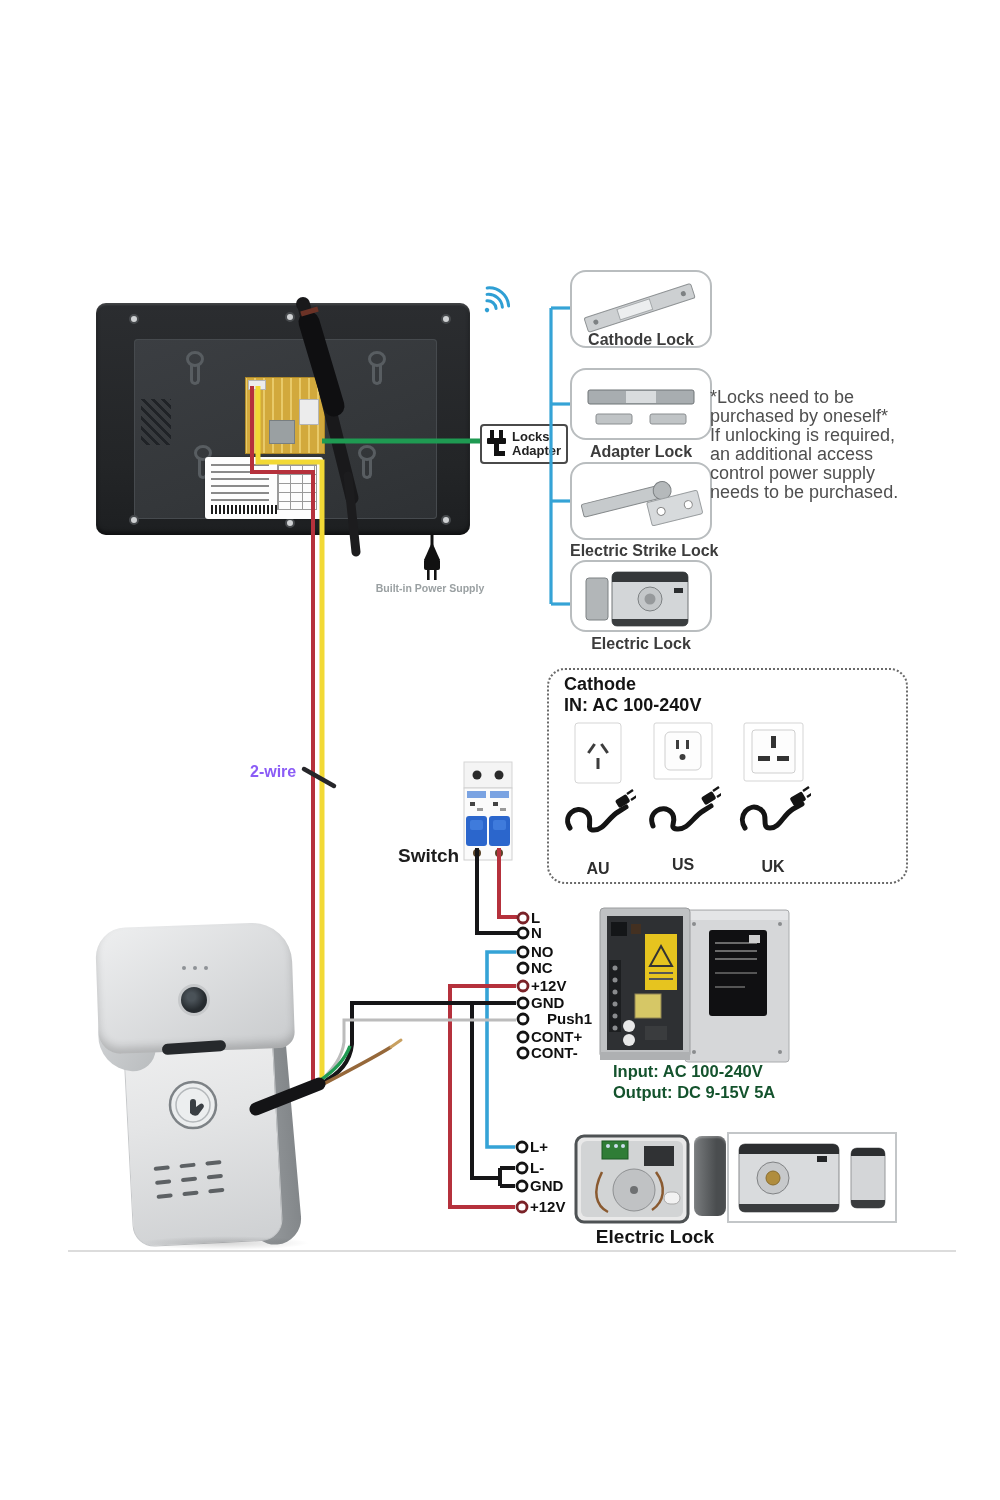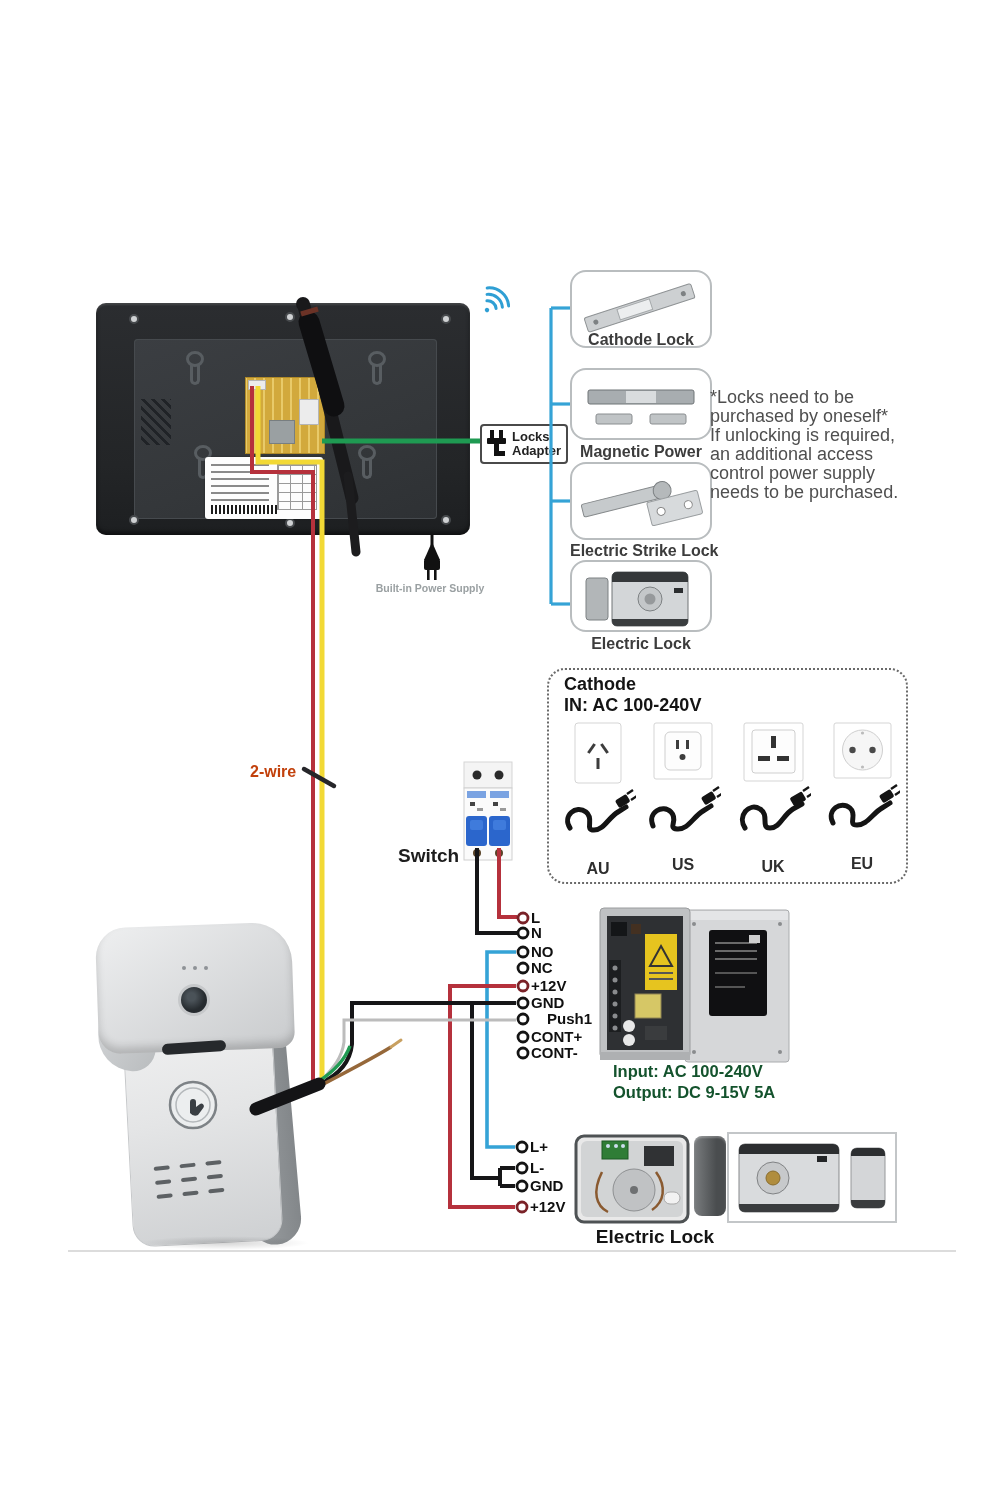--- a/index.html
+++ b/index.html
@@ -34,21 +34,21 @@
   .lockbox{left:570px;width:142px;background:#fff;border:2px solid #b9bdbf;border-radius:16px;box-sizing:border-box;overflow:hidden;}
   .lockcap{left:570px;width:142px;text-align:center;font-weight:bold;font-size:16px;color:#3c3c3c;white-space:nowrap;}
   .note{left:710px;top:388px;width:248px;font-size:18px;line-height:19px;color:#4f4f4f;white-space:pre-line;}
   .optbox{left:547px;top:668px;width:361px;height:216px;border:2px dotted #6a6a6a;border-radius:18px;box-sizing:border-box;background:#fff;}
   .opt-title{left:564px;top:674px;font-size:18px;font-weight:bold;color:#141414;}
   .opt-sub{left:564px;top:695px;font-size:18px;font-weight:bold;color:#141414;}
   .plugcol{top:722px;width:84px;height:156px;text-align:center;}
   .pluglbl{display:block;margin-top:14px;font-size:16px;font-weight:bold;color:#2e2e2e;}
   .tlabel{font-weight:bold;font-size:15px;color:#101010;white-space:nowrap;line-height:18px;}
   .switchlbl{left:398px;top:845px;width:58px;text-align:right;font-size:19px;font-weight:bold;color:#1d1d1d;}
-  .twowire{left:250px;top:763px;font-size:16px;font-weight:bold;color:#c2410c;}
+  .twowire{left:250px;top:763px;font-size:16px;font-weight:bold;color:#8b5cf6;}
   .builtin{left:374px;top:582px;width:112px;text-align:center;font-size:10.5px;font-weight:bold;color:#9aa0a2;}
   .padapter{left:480px;top:424px;width:88px;height:40px;background:#fff;border:2px solid #4a4a4a;border-radius:4px;
             box-sizing:border-box;display:flex;align-items:center;gap:4px;padding:2px 4px;z-index:4;}
   .padapter-text{font-size:13px;line-height:14px;font-weight:bold;color:#222;}
   .psutext{left:613px;font-size:16.5px;font-weight:bold;color:#14532d;white-space:nowrap;}
   .elcap{left:575px;top:1226px;width:160px;text-align:center;font-size:19px;font-weight:bold;color:#141414;}
   .divider{left:68px;top:1250px;width:888px;height:2px;background:#dcdcdc;}
   
   .db-flank{left:240px;top:985px;width:52px;height:260px;background:linear-gradient(90deg,#9ea2a5,#83878a);
             border-radius:26px;transform:rotate(-5deg);}
@@ -165,21 +165,21 @@
   <div class="abs lockcap" style="top:331px">Cathode Lock</div>
 
   <div class="abs lockbox" style="top:368px;height:72px">
     <svg width="138" height="68" viewBox="0 0 138 68">
       <rect x="16" y="20" width="106" height="14" rx="2" fill="#a8adb0" stroke="#6f7477"></rect>
       <rect x="54" y="21" width="30" height="12" fill="#d9dcde"></rect>
       <rect x="24" y="44" width="36" height="10" rx="2" fill="#c0c4c6" stroke="#8a8e90"></rect>
       <rect x="78" y="44" width="36" height="10" rx="2" fill="#c0c4c6" stroke="#8a8e90"></rect>
     </svg>
   </div>
-  <div class="abs lockcap" style="top:443px">Magnetic Power</div>
+  <div class="abs lockcap" style="top:443px">Adapter Lock</div>
 
   <div class="abs lockbox" style="top:462px;height:78px">
     <svg width="138" height="74" viewBox="0 0 138 74">
       <g transform="rotate(-14 69 37)">
         <rect x="10" y="26" width="78" height="13" rx="2" fill="#c6cacc" stroke="#85898b"></rect>
         <circle cx="92" cy="32" r="9" fill="#b5b9bb" stroke="#7d8183"></circle>
         <rect x="74" y="40" width="52" height="24" rx="2" fill="#d7dadc" stroke="#9a9ea0"></rect>
         <circle cx="86" cy="52" r="4" fill="#fff" stroke="#888"></circle>
         <circle cx="114" cy="52" r="4" fill="#fff" stroke="#888"></circle>
       </g>
@@ -251,36 +251,20 @@
       <circle cx="29.5" cy="35" r="3" fill="#3d3d3d"></circle>
     </svg>
     <svg width="76" height="54" viewBox="0 0 76 54">
       <path d="M8,42 c-6,-14 10,-22 18,-14 c8,8 -4,16 6,17 c11,1 16,-12 26,-18 l8,-5" stroke="#141414" stroke-width="5" fill="none" stroke-linecap="round"></path>
       <rect x="57" y="10" width="13" height="9" rx="2" fill="#141414" transform="rotate(-32 63 14)"></rect>
       <path d="M68,7 l6,-4 M72,13 l6,-4" stroke="#141414" stroke-width="2.4"></path>
     </svg>
     <span class="pluglbl">US</span>
   </div>
 
-  <div class="abs plugcol" style="left:820px">
-    <svg width="59" height="57" viewBox="0 0 59 57">
-      <rect x="1" y="1" width="57" height="55" rx="2" fill="#fff" stroke="#d5d5d5"></rect>
-      <circle cx="29.5" cy="28" r="20" fill="#f6f6f6" stroke="#cfcfcf"></circle>
-      <circle cx="19.5" cy="28" r="3.2" fill="#4a4a4a"></circle>
-      <circle cx="39.5" cy="28" r="3.2" fill="#4a4a4a"></circle>
-      <circle cx="29.5" cy="11" r="1.6" fill="#bbb"></circle>
-      <circle cx="29.5" cy="45" r="1.6" fill="#bbb"></circle>
-    </svg>
-    <svg width="76" height="54" viewBox="0 0 76 54">
-      <path d="M9,40 c-7,-13 8,-23 17,-15 c8,7 -3,17 7,17 c10,0 15,-11 25,-17 l8,-5" stroke="#141414" stroke-width="5" fill="none" stroke-linecap="round"></path>
-      <rect x="56" y="9" width="13" height="9" rx="2" fill="#141414" transform="rotate(-32 62 13)"></rect>
-      <path d="M67,6 l6,-4 M71,12 l6,-4" stroke="#141414" stroke-width="2.4"></path>
-    </svg>
-    <span class="pluglbl">EU</span>
-  </div>
 
   <svg class="abs" style="left:462px;top:758px" width="52" height="104" viewBox="0 0 52 104">
     <rect x="2" y="4" width="48" height="26" fill="#f4f4f4" stroke="#d5d5d5"></rect>
     <circle cx="15" cy="17" r="4.5" fill="#2a2a2a"></circle>
     <circle cx="37" cy="17" r="4.5" fill="#2a2a2a"></circle>
     <rect x="2" y="30" width="48" height="72" fill="#fbfbfb" stroke="#cfcfcf"></rect>
     <rect x="5" y="33" width="19" height="7" fill="#7aa3e2"></rect>
     <rect x="28" y="33" width="19" height="7" fill="#7aa3e2"></rect>
     <rect x="8" y="44" width="5" height="4" fill="#444"></rect>
     <rect x="31" y="44" width="5" height="4" fill="#444"></rect>

